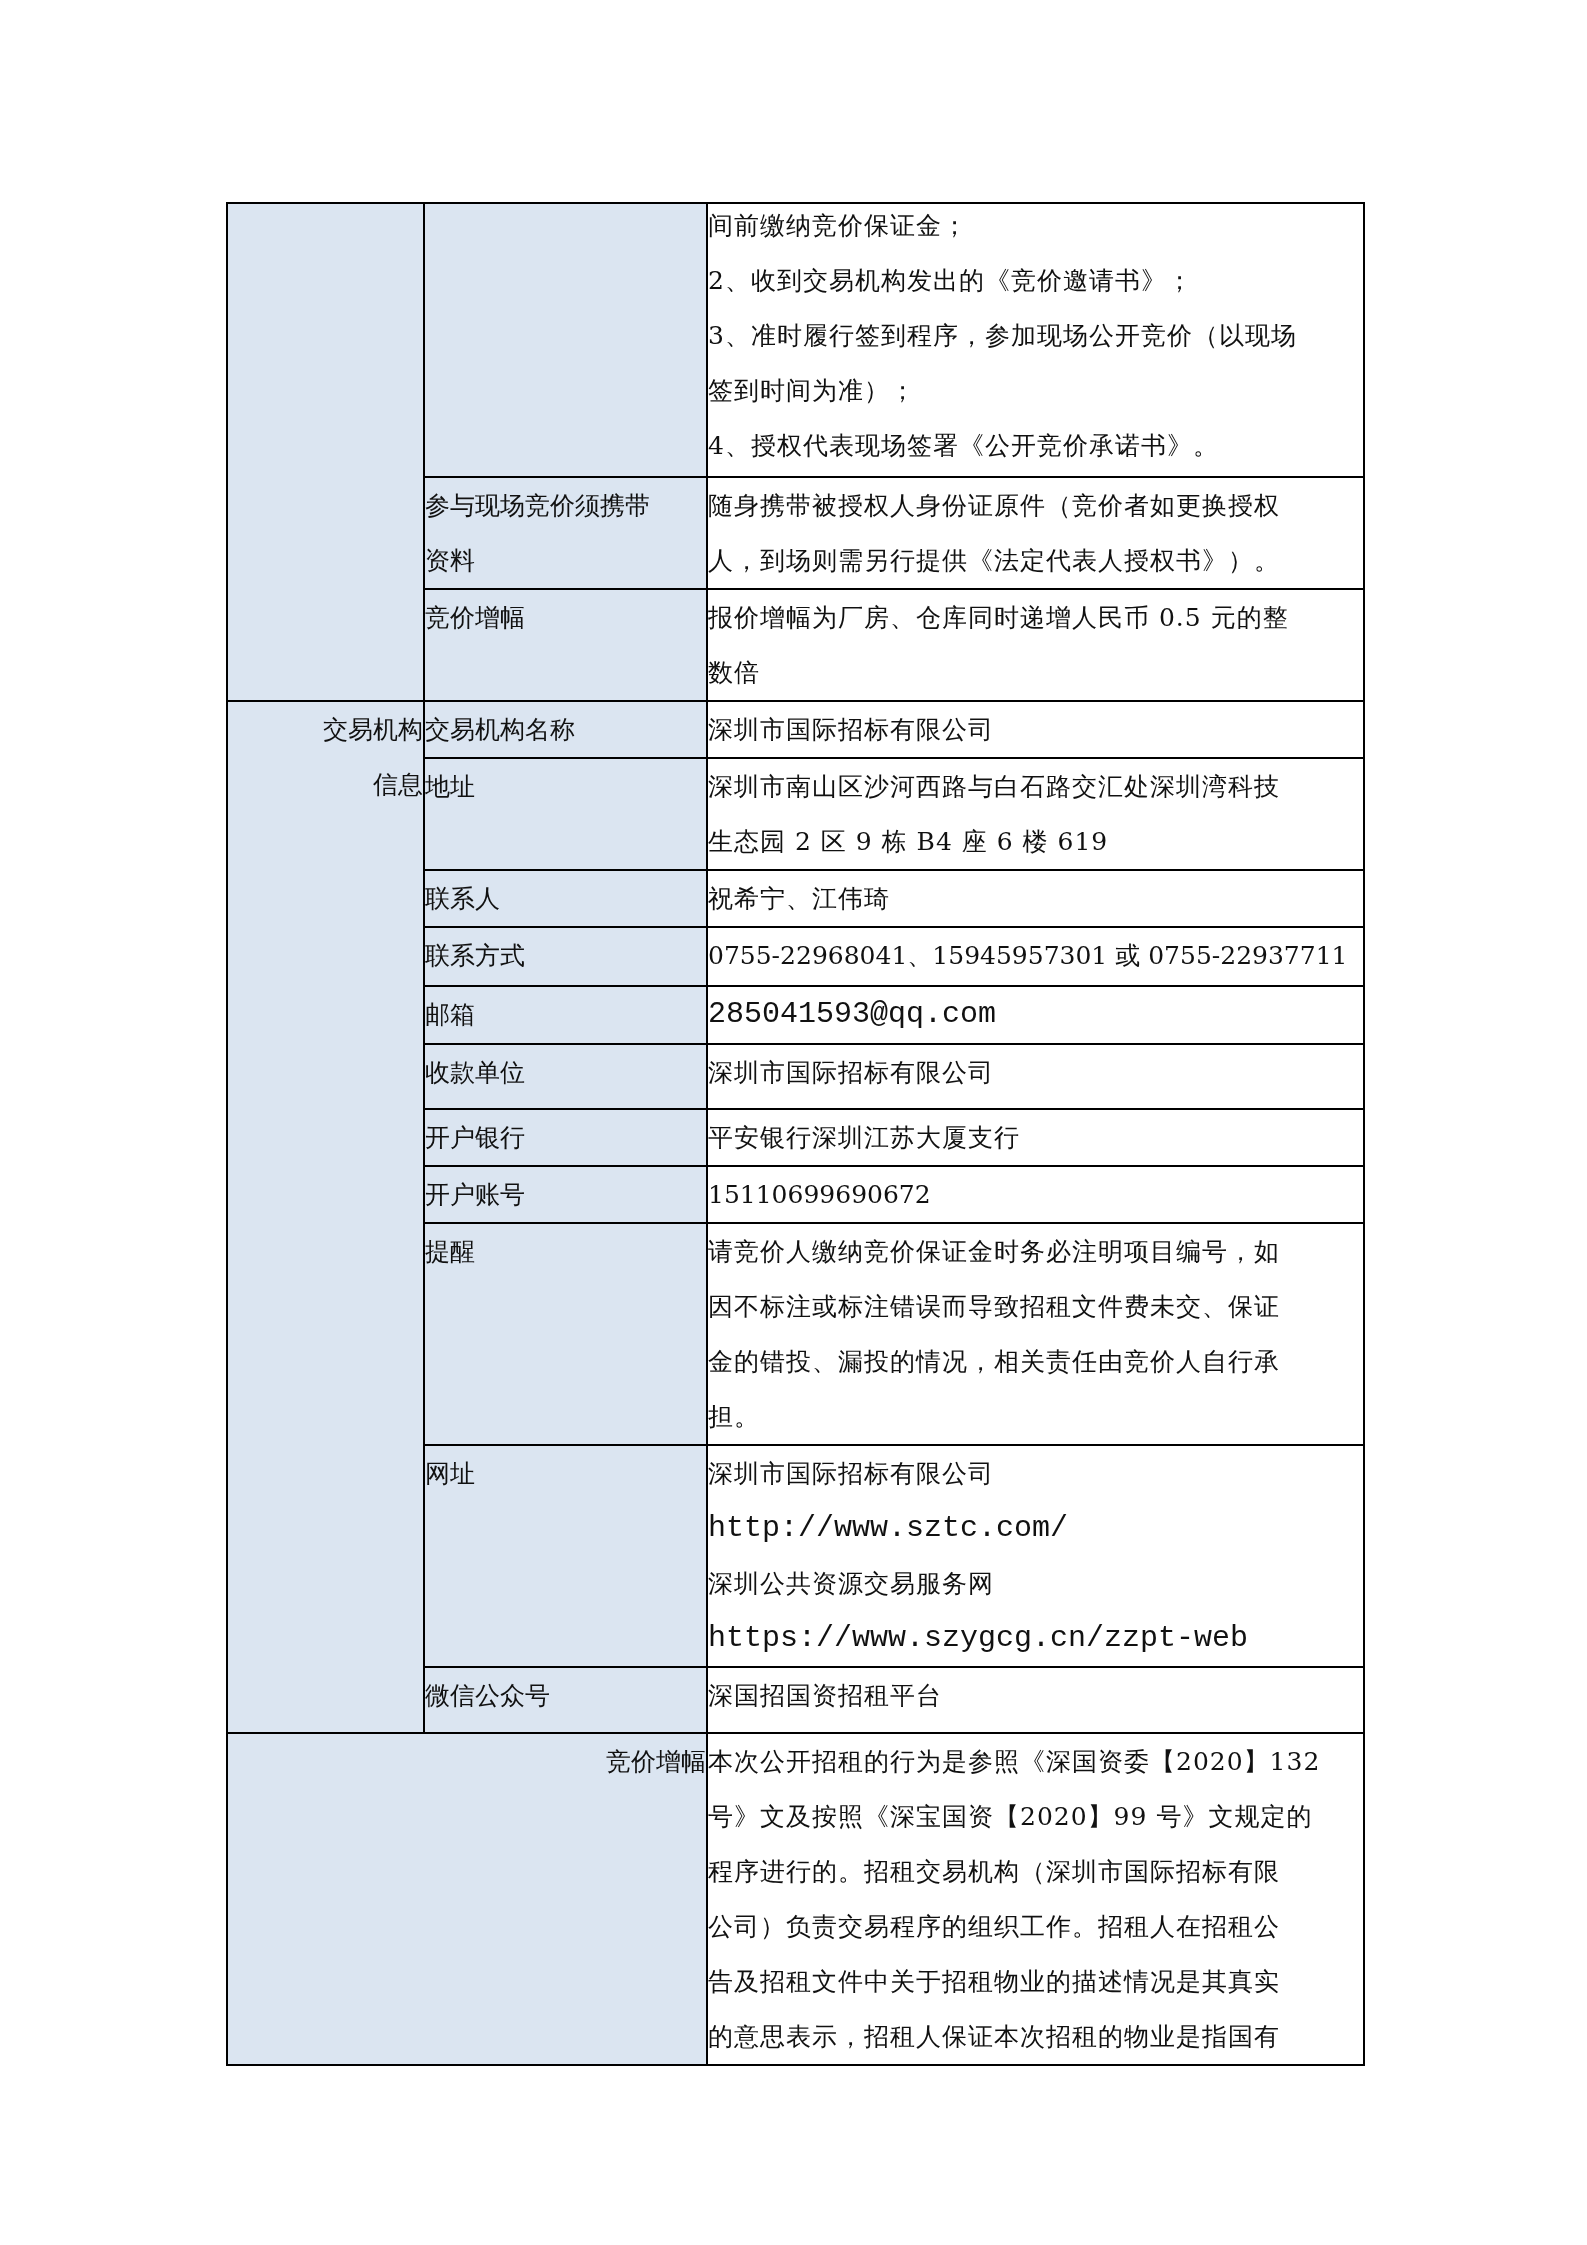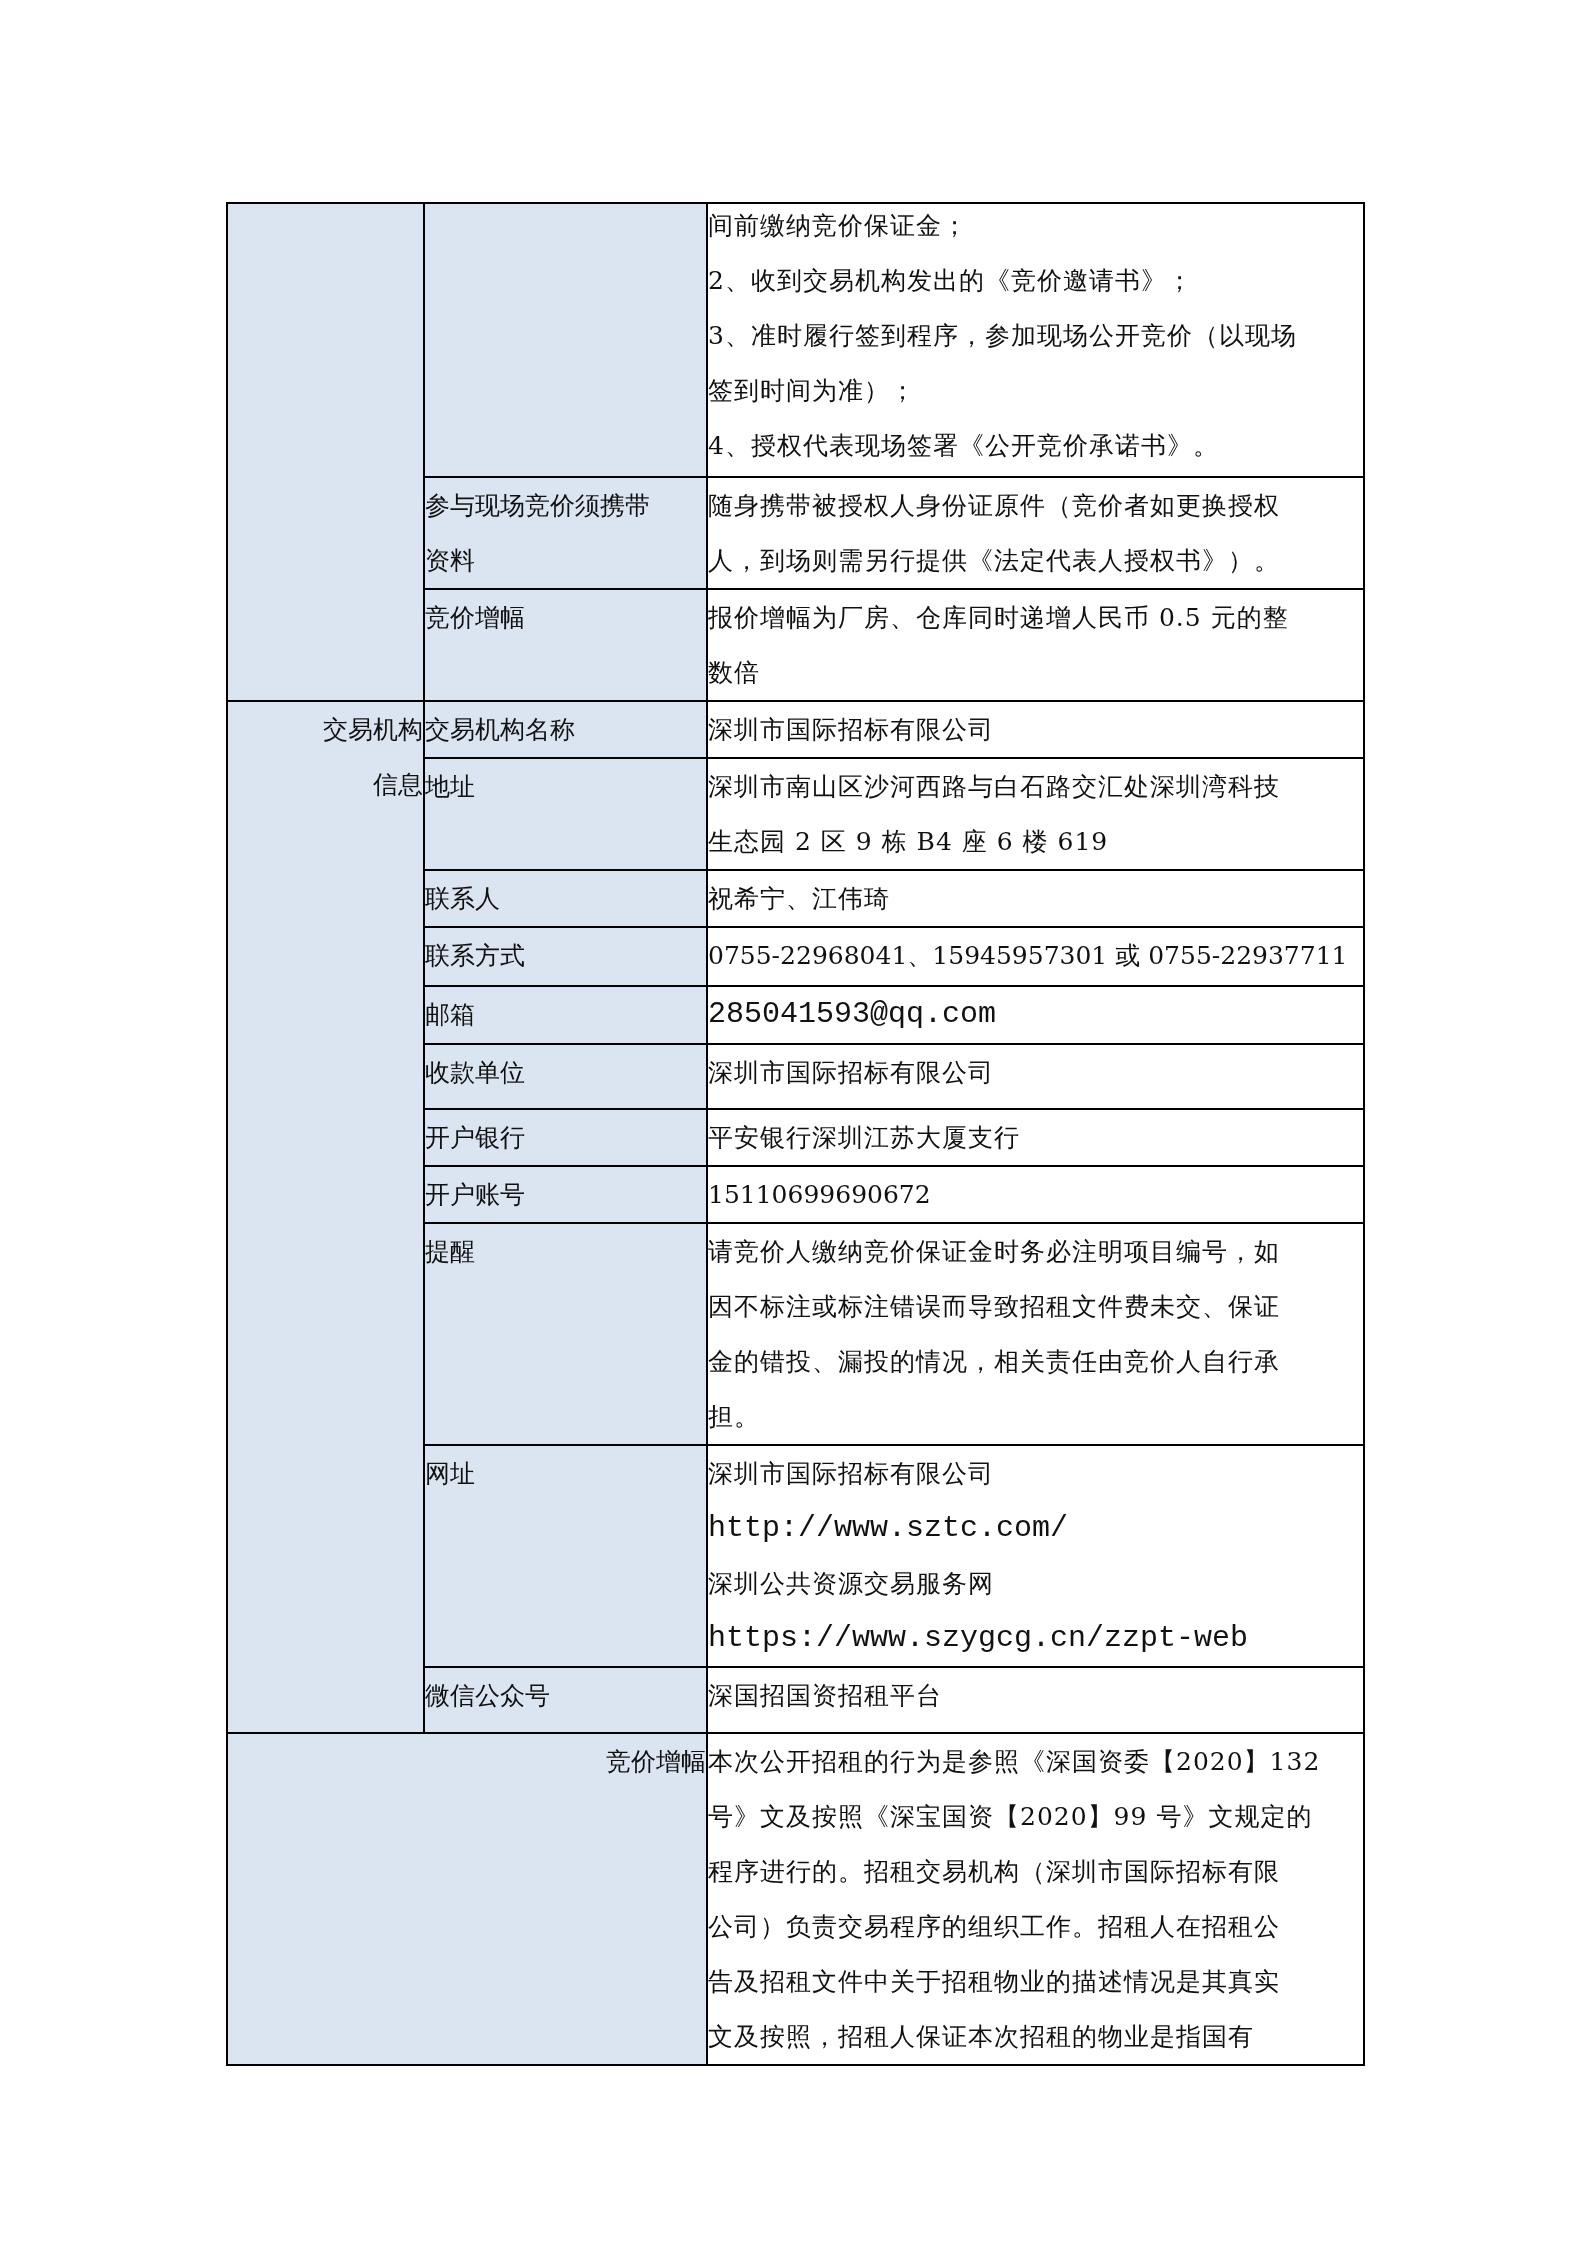--- a/index.html
+++ b/index.html
@@ -145,18 +145,18 @@
   </tr>
 
   <tr style="height:328px">
     <td class="c1" colspan="2">竞价增幅</td>
     <td class="c3">
       <span class="line">本次公开招租的行为是参照《深国资委【2020】132</span>
       <span class="line">号》文及按照《深宝国资【2020】99 号》文规定的</span>
       <span class="line">程序进行的。招租交易机构（深圳市国际招标有限</span>
       <span class="line">公司）负责交易程序的组织工作。招租人在招租公</span>
       <span class="line">告及招租文件中关于招租物业的描述情况是其真实</span>
-      <span class="line">文及按照，招租人保证本次招租的物业是指国有</span>
+      <span class="line">的意思表示，招租人保证本次招租的物业是指国有</span>
     </td>
   </tr>
 </tbody>
     </table>
 </div>
 
 </body></html>

